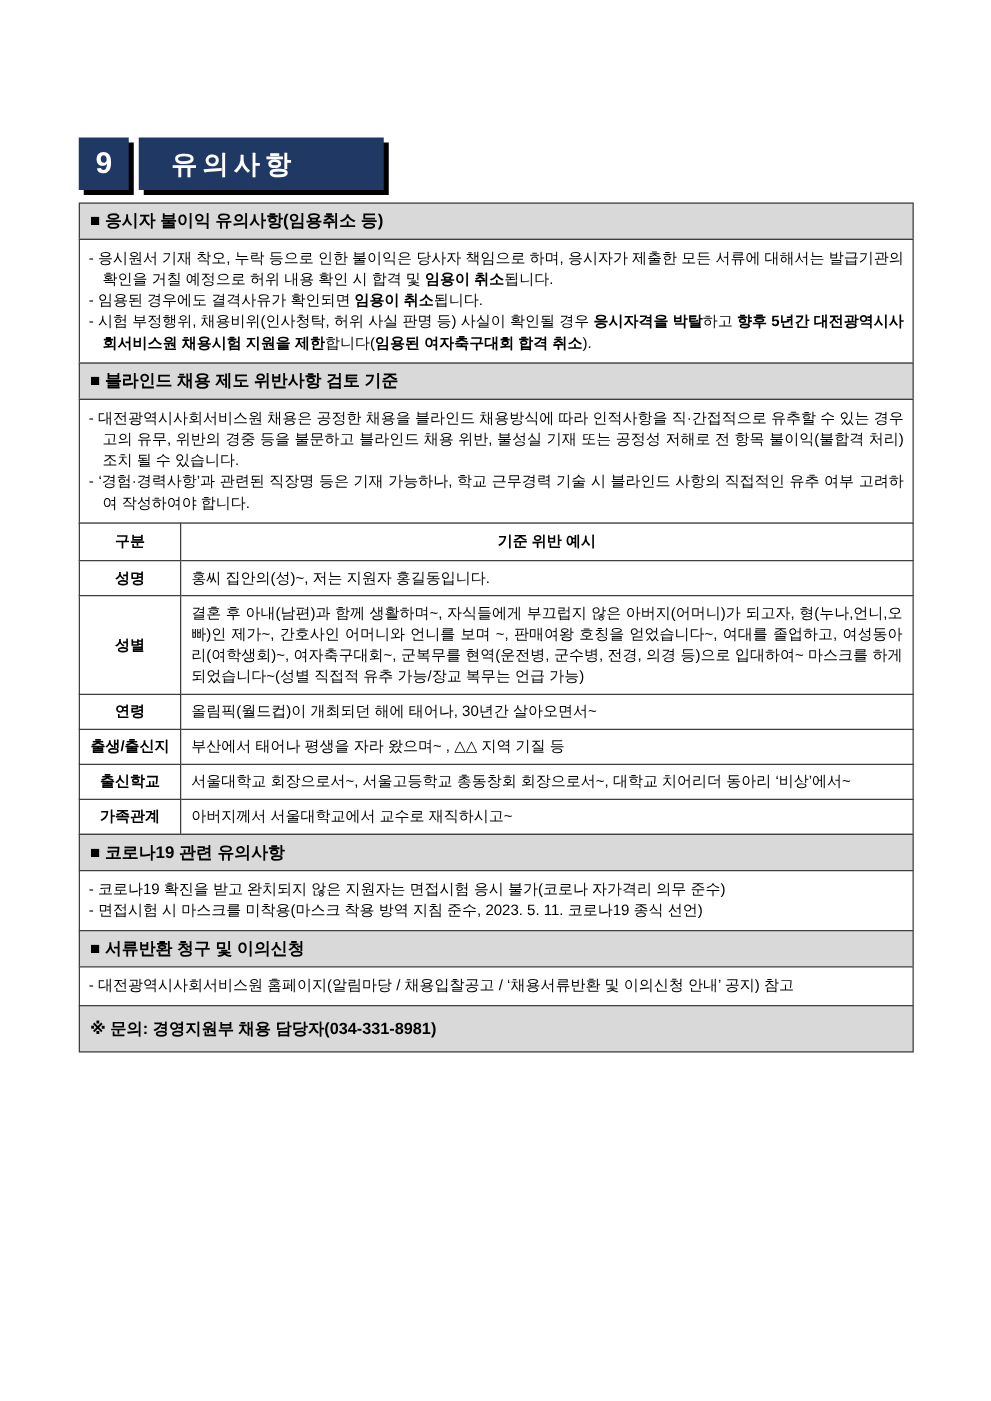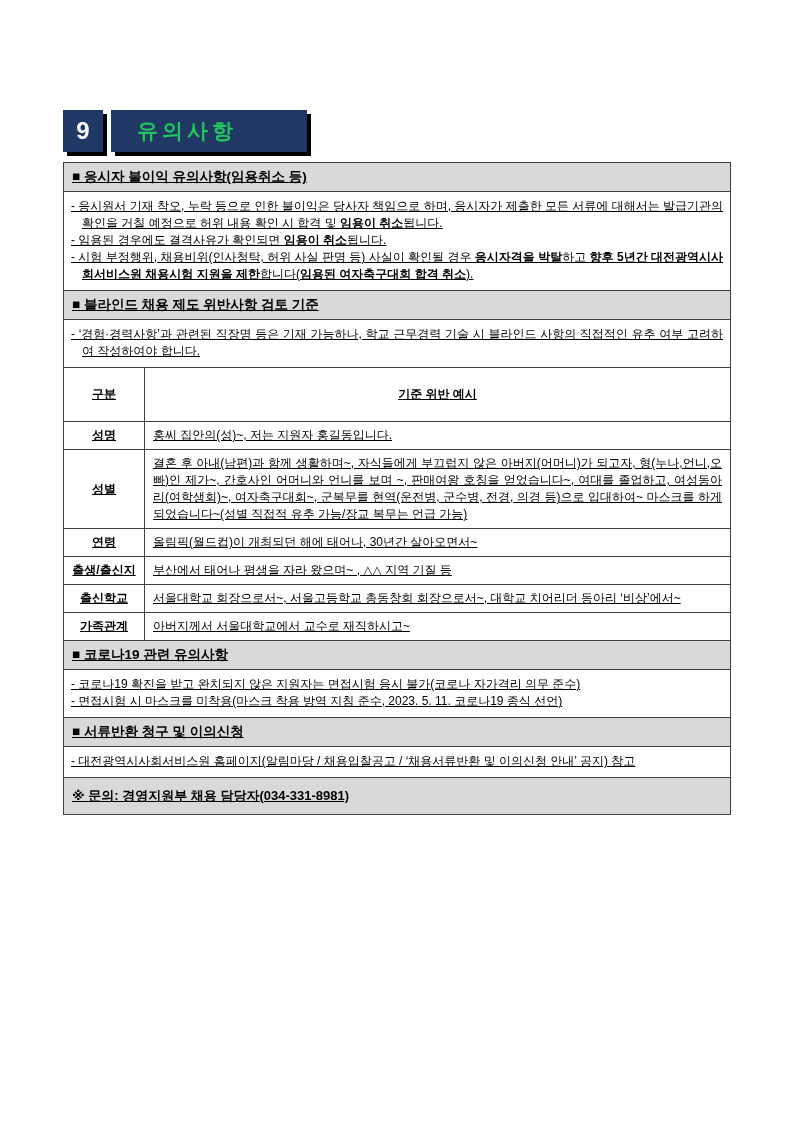--- a/index.html
+++ b/index.html
@@ -24,49 +24,49 @@
   .badge-row{ display:flex; gap:8px; margin-bottom:10px; }
   .badge-num{
     width:40px; height:42px;
     background:var(--navy); color:#fff;
     display:flex; align-items:center; justify-content:center;
     font-size:24px; font-weight:bold;
     box-shadow:4px 4px 0 #000;
   }
   .badge-title{
     width:196px; height:42px;
-    background:var(--navy); color:#22c55e;
+    background:var(--navy); color:#ffffff;
     display:flex; align-items:center;
     padding-left:26px;
     font-size:21px; font-weight:bold; letter-spacing:4px;
     box-shadow:4px 4px 0 #000;
   }
 
   
-  .stack > *{ border:1px solid var(--border); margin-top:-1px;text-decoration:underline; }
+  .stack > *{ border:1px solid var(--border); margin-top:-1px; }
   .stack > :first-child{ margin-top:0; }
 
   .bar{
     background:var(--bar-gray);
     font-weight:bold;
     font-size:13.5px;
     line-height:16px;
     padding:6px 8px;
   }
   .box{ background:#fff; padding:6px 7px 7px 7px; }
   .bullet{
     font-size:12px; line-height:17px;
     text-align:justify;
     padding-left:11px; text-indent:-11px;
   }
   .bullet b{ font-weight:bold; }
 
   table.vtable{ border-collapse:collapse; width:100%; font-size:12px; background:#fff; }
   table.vtable th, table.vtable td{ border:1px solid var(--border); }
-  table.vtable th{ font-weight:bold; padding:18px 4px; text-align:center; }
+  table.vtable th{ font-weight:bold; padding:6px 4px; text-align:center; }
   table.vtable td.label{
     width:81px; text-align:center; font-weight:bold;
     padding:6px 3px; vertical-align:middle; line-height:15px;
   }
   table.vtable td.example{
     padding:5px 8px; text-align:justify; line-height:17px; vertical-align:middle;
   }
 
   .footer-bar{
     background:var(--bar-gray);
@@ -89,20 +89,21 @@
 
       <div class="bar">■ 응시자 불이익 유의사항(임용취소 등)</div>
       <div class="box">
           <div class="bullet"><span>- 응시원서 기재 착오, 누락 등으로 인한 불이익은 당사자 책임으로 하며, 응시자가 제출한 모든 서류에 대해서는 발급기관의 확인을 거칠 예정으로 허위 내용 확인 시 합격 및 </span><b>임용이 취소</b><span>됩니다.</span></div>
           <div class="bullet"><span>- 임용된 경우에도 결격사유가 확인되면 </span><b>임용이 취소</b><span>됩니다.</span></div>
           <div class="bullet"><span>- 시험 부정행위, 채용비위(인사청탁, 허위 사실 판명 등) 사실이 확인될 경우 </span><b>응시자격을 박탈</b><span>하고 </span><b>향후 5년간 대전광역시사회서비스원 채용시험 지원을 제한</b><span>합니다(</span><b>임용된 여자축구대회 합격 취소</b><span>).</span></div>
         </div>
 
       <div class="bar">■ 블라인드 채용 제도 위반사항 검토 기준</div>
       <div class="box">
+          <div class="bullet"><span>- 대전광역시사회서비스원 채용은 공정한 채용을 블라인드 채용방식에 따라 인적사항을 직·간접적으로 유추할 수 있는 경우 고의 유무, 위반의 경중 등을 불문하고 블라인드 채용 위반, 불성실 기재 또는 공정성 저해로 전 항목 불이익(불합격 처리) 조치 될 수 있습니다.</span></div>
           <div class="bullet"><span>- ‘경험·경력사항’과 관련된 직장명 등은 기재 가능하나, 학교 근무경력 기술 시 블라인드 사항의 직접적인 유추 여부 고려하여 작성하여야 합니다.</span></div>
         </div>
 
       <table class="vtable">
         <thead>
           <tr>
             <th style="width:81px;">구분</th>
             <th>기준 위반 예시</th>
           </tr>
         </thead>

